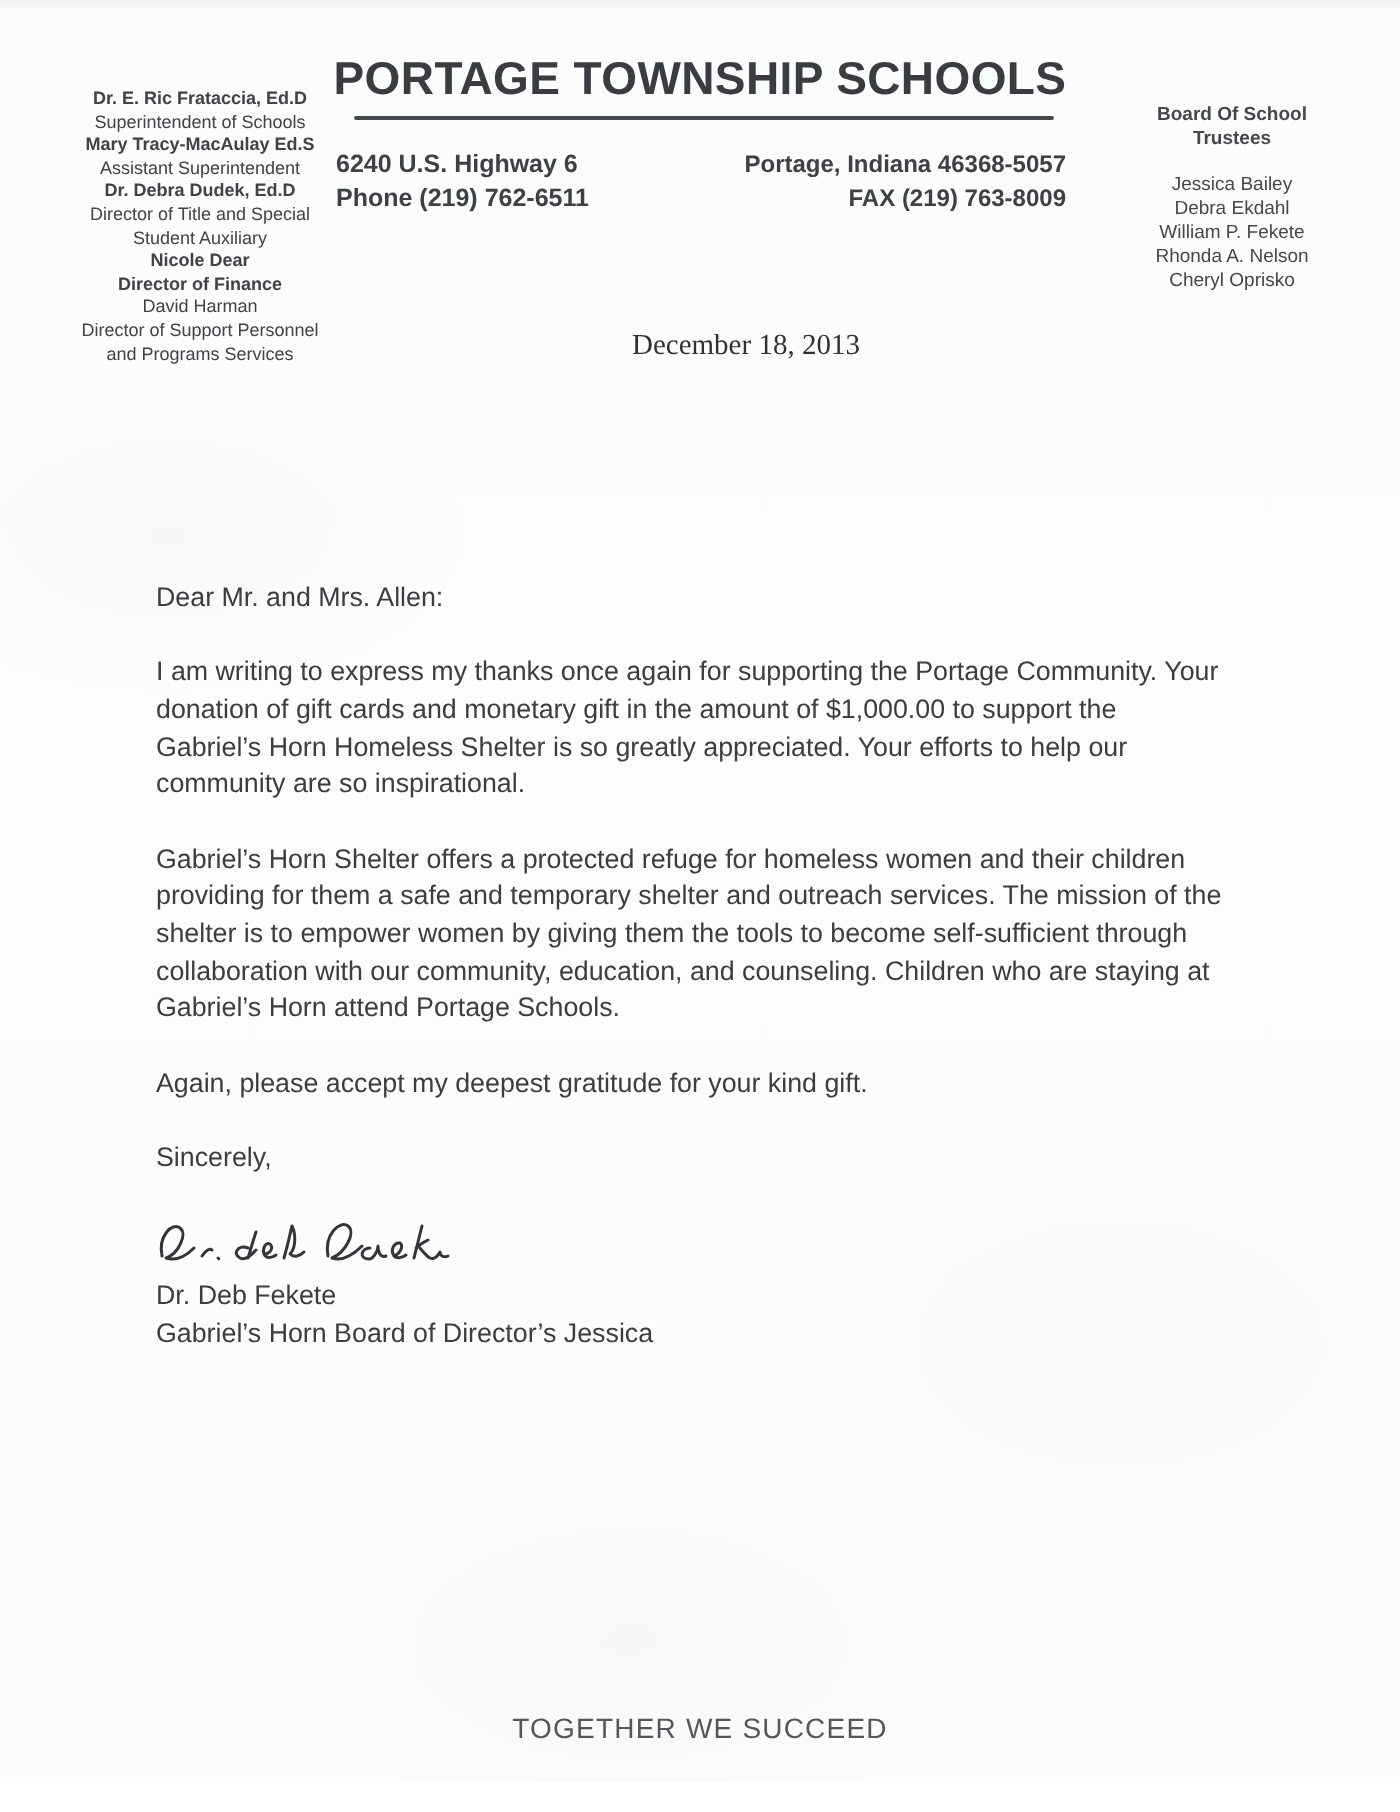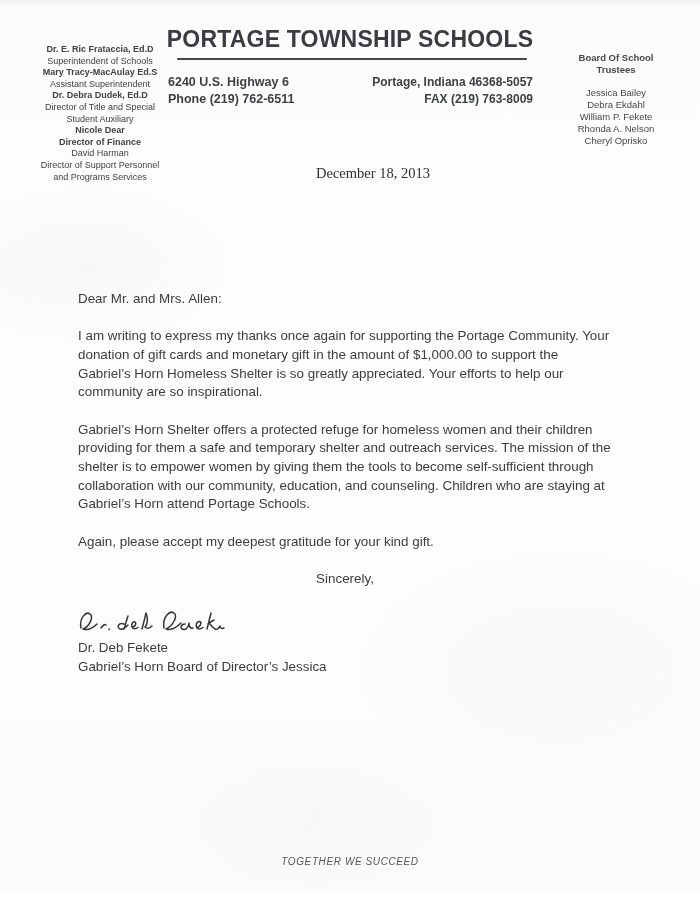--- a/index.html
+++ b/index.html
@@ -50,28 +50,28 @@
     position:absolute;left:316px;top:165px;
     font-family:"Liberation Serif",serif;font-size:14.5px;color:#2f3136;
   }
   .letter{
     position:absolute;left:78px;top:246px;width:534px;
     font-size:13.4px;line-height:18.7px;color:#3c3d41;margin-top:44px;
   }
   .letter p{margin:0 0 18.5px 0;}
   .letter .salutation{margin-bottom:18.5px;}
   .letter .bold{font-weight:normal;}
-  .closing{margin-bottom:3px;text-align:center;}
+  .closing{margin-bottom:3px;}
   .signature{display:block;margin:1px 0 0 -2px;}
   .sig-name,.sig-title{line-height:18.7px;}
 
   
   .footer{
     position:absolute;left:0;right:0;top:856px;text-align:center;
-    font-size:10px;letter-spacing:0.6px;color:#53565a;font-style:italic;
+    font-size:14px;letter-spacing:0.6px;color:#53565a;
   }
 </style>
 </head>
 <body>
 
 <div class="page">
 
   <div class="staff-block">
     <div class="b">Dr. E. Ric Frataccia, Ed.D</div>
     <div>Superintendent of Schools</div>

